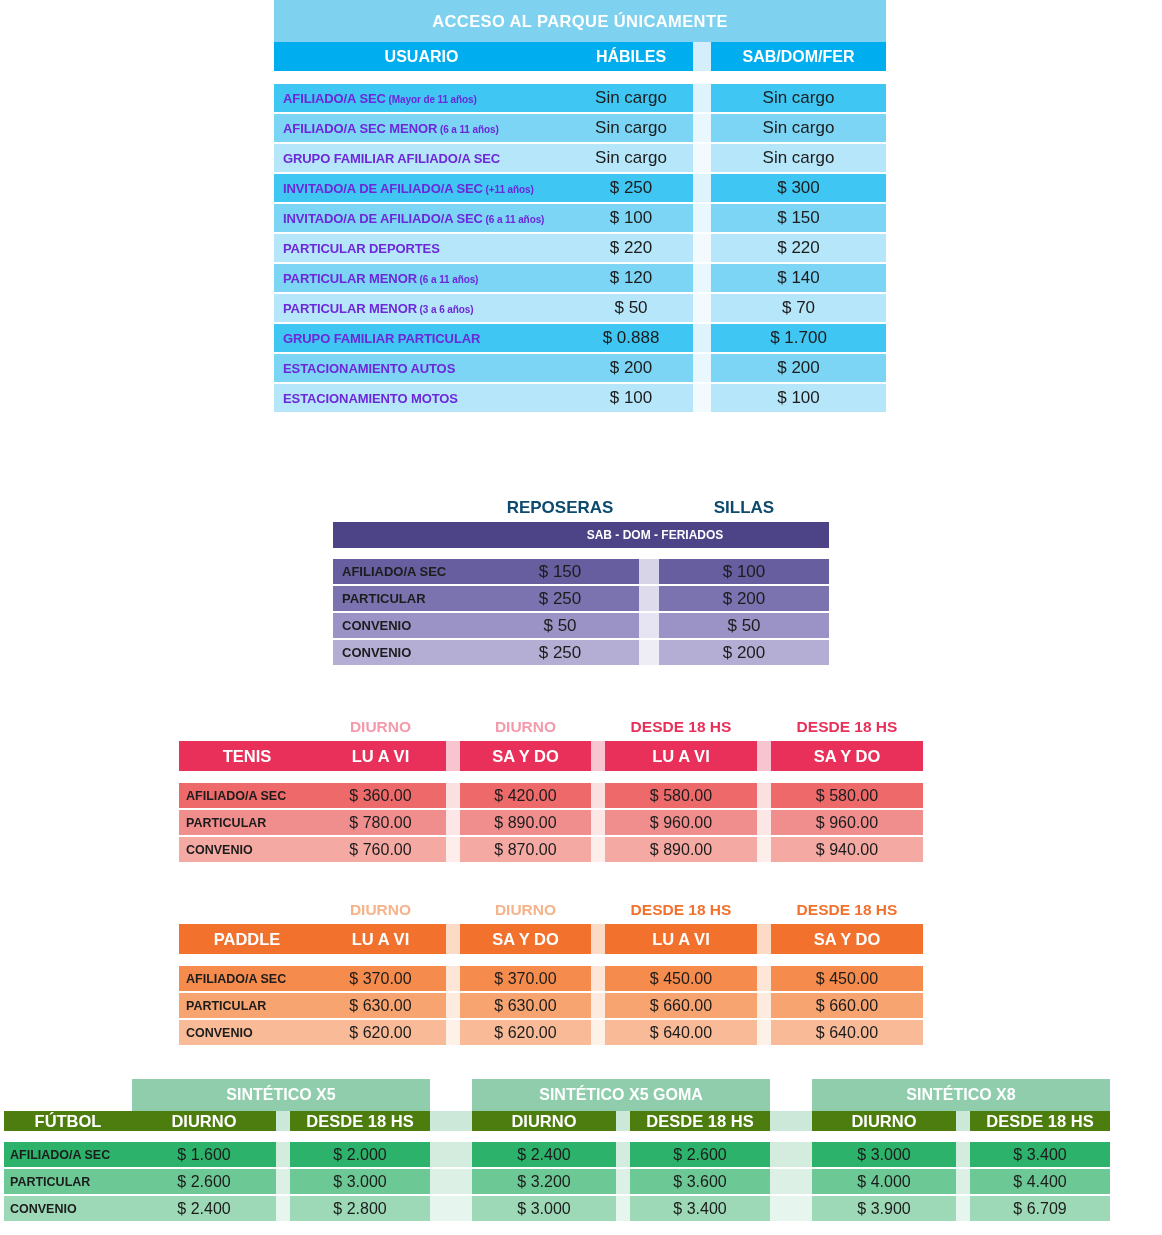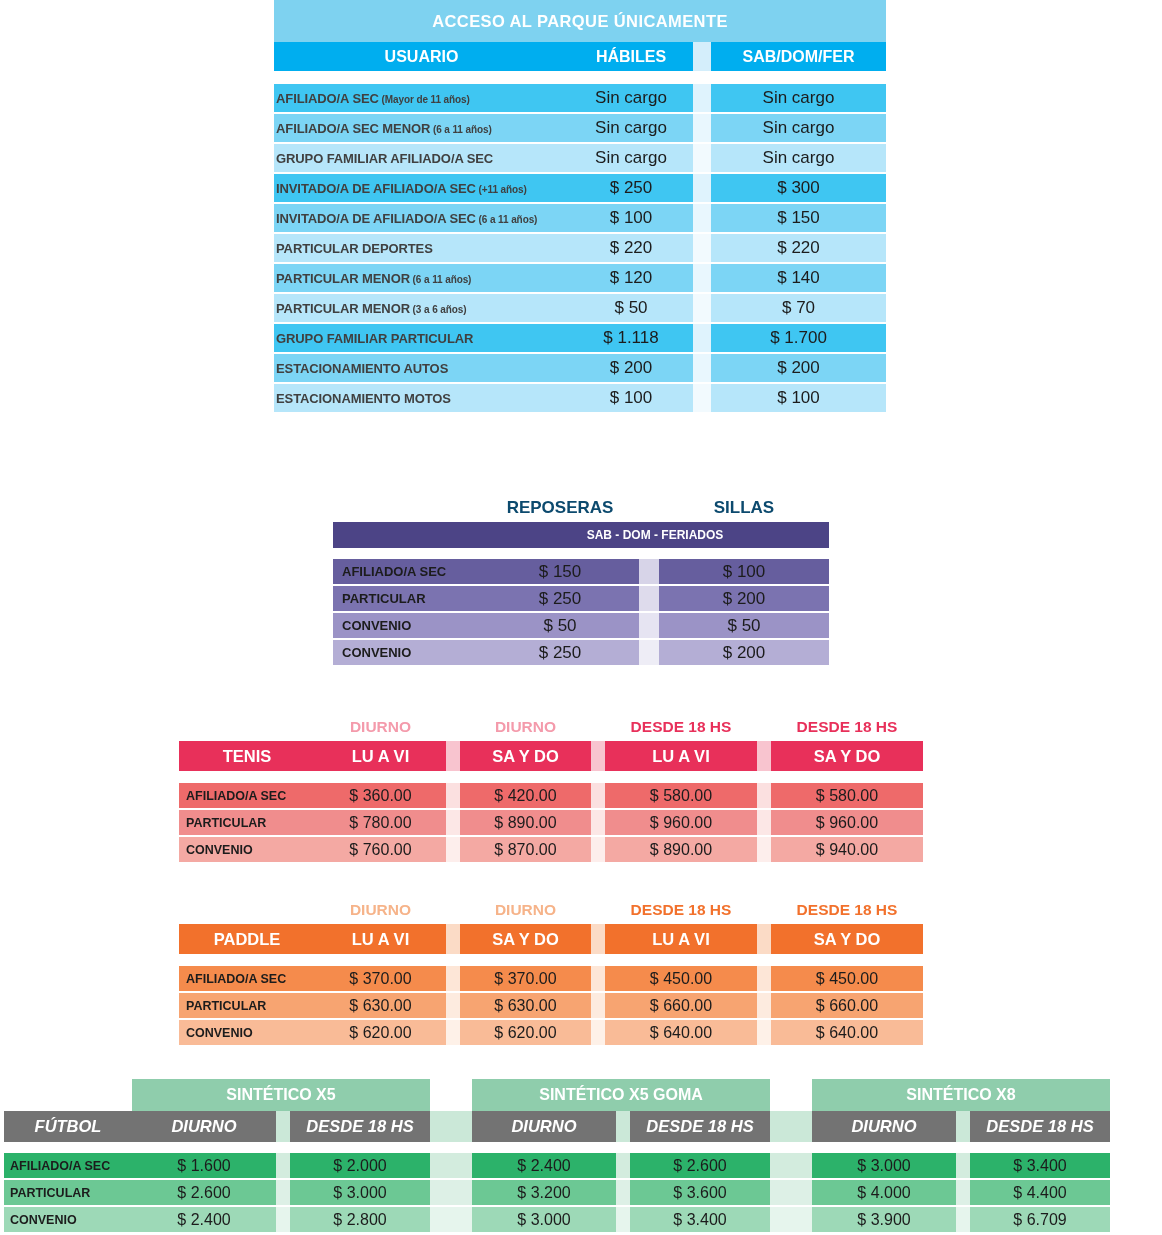--- a/index.html
+++ b/index.html
@@ -41,22 +41,22 @@
     background: #00AEEF;
     color: #ffffff;
     font-size: 16px;
     height: 29px;
   }
   #t-acceso .hdr.gap { background: #D4EEFB; }
   #t-acceso .gapwhite { background:#ffffff; height:13px; }
   #t-acceso .sep { background:#ffffff; width:18px; }
   #t-acceso td.lbl {
     text-align: left;
-    padding-left: 2px;
-    color: #404040;
+    padding-left: 9px;
+    color: #6d28d9;
     font-size: 13px;
     letter-spacing: -0.1px;
   }
   #t-acceso td.lbl .sub { font-size: 10px; font-weight: bold; }
   #t-acceso td.val { color: #1c1c1c; font-size: 17px; font-weight: normal; }
   #t-acceso tr.r0 td.lbl, #t-acceso tr.r0 td.val { background: #3FC6F2; }
   #t-acceso tr.r1 td.lbl, #t-acceso tr.r1 td.val { background: #7CD5F5; }
   #t-acceso tr.r2 td.lbl, #t-acceso tr.r2 td.val { background: #B6E6FA; }
   #t-acceso tr.r0 td.sep { background: #DFF3FD; }
   #t-acceso tr.r1 td.sep { background: #E9F7FE; }
@@ -115,21 +115,21 @@
   #t-paddle tr.s2 td.lbl, #t-paddle tr.s2 td.val { background:#F9BB97; }
   #t-paddle tr.s0 td.sep { background:#FDE6D7; }
   #t-paddle tr.s1 td.sep { background:#FDEBDF; }
   #t-paddle tr.s2 td.sep { background:#FEF1E8; }
 
   
   #t-futbol { left: 4px; top: 1079px; }
   #t-futbol td { font-size: 15px; }
   #t-futbol td.grp { background:#8FCDAC; color:#ffffff; height:32px; font-size:16px; }
   #t-futbol td.grpgap { background:#ffffff; }
-  #t-futbol td.hdr { background:#737373; color:#ffffff; height:31px; font-size:16.5px;font-style:italic; }
+  #t-futbol td.hdr { background:#4d7c0f; color:#ffffff; height:20px; font-size:16.5px; }
   #t-futbol td.hdrgap { background:#CBE8D8; }
   #t-futbol td.blank { background:#ffffff; height:11px; }
   #t-futbol td.lbl { text-align:left; padding-left:6px; color:#1c1c1c; font-size:12.5px; }
   #t-futbol td.val { color:#1c1c1c; font-size:16px; font-weight:normal; }
   #t-futbol tr.g0 td.lbl, #t-futbol tr.g0 td.val { background:#2CB26A; }
   #t-futbol tr.g1 td.lbl, #t-futbol tr.g1 td.val { background:#6CC894; }
   #t-futbol tr.g2 td.lbl, #t-futbol tr.g2 td.val { background:#9DD9B7; }
   #t-futbol tr.g0 td.sep { background:#D3ECDE; }
   #t-futbol tr.g1 td.sep { background:#DDF0E6; }
   #t-futbol tr.g2 td.sep { background:#E6F5ED; }
@@ -205,21 +205,21 @@
           <td class="val">$ 140</td>
         </tr>
         <tr class="drow r2">
           <td class="lbl">PARTICULAR MENOR<span class="sub"> (3 a 6 años)</span></td>
           <td class="val">$ 50</td>
           <td class="sep"></td>
           <td class="val">$ 70</td>
         </tr>
         <tr class="drow r0">
           <td class="lbl">GRUPO FAMILIAR PARTICULAR</td>
-          <td class="val">$ 1.118</td>
+          <td class="val">$ 0.888</td>
           <td class="sep"></td>
           <td class="val">$ 1.700</td>
         </tr>
         <tr class="drow r1">
           <td class="lbl">ESTACIONAMIENTO AUTOS</td>
           <td class="val">$ 200</td>
           <td class="sep"></td>
           <td class="val">$ 200</td>
         </tr>
         <tr class="drow r2">

